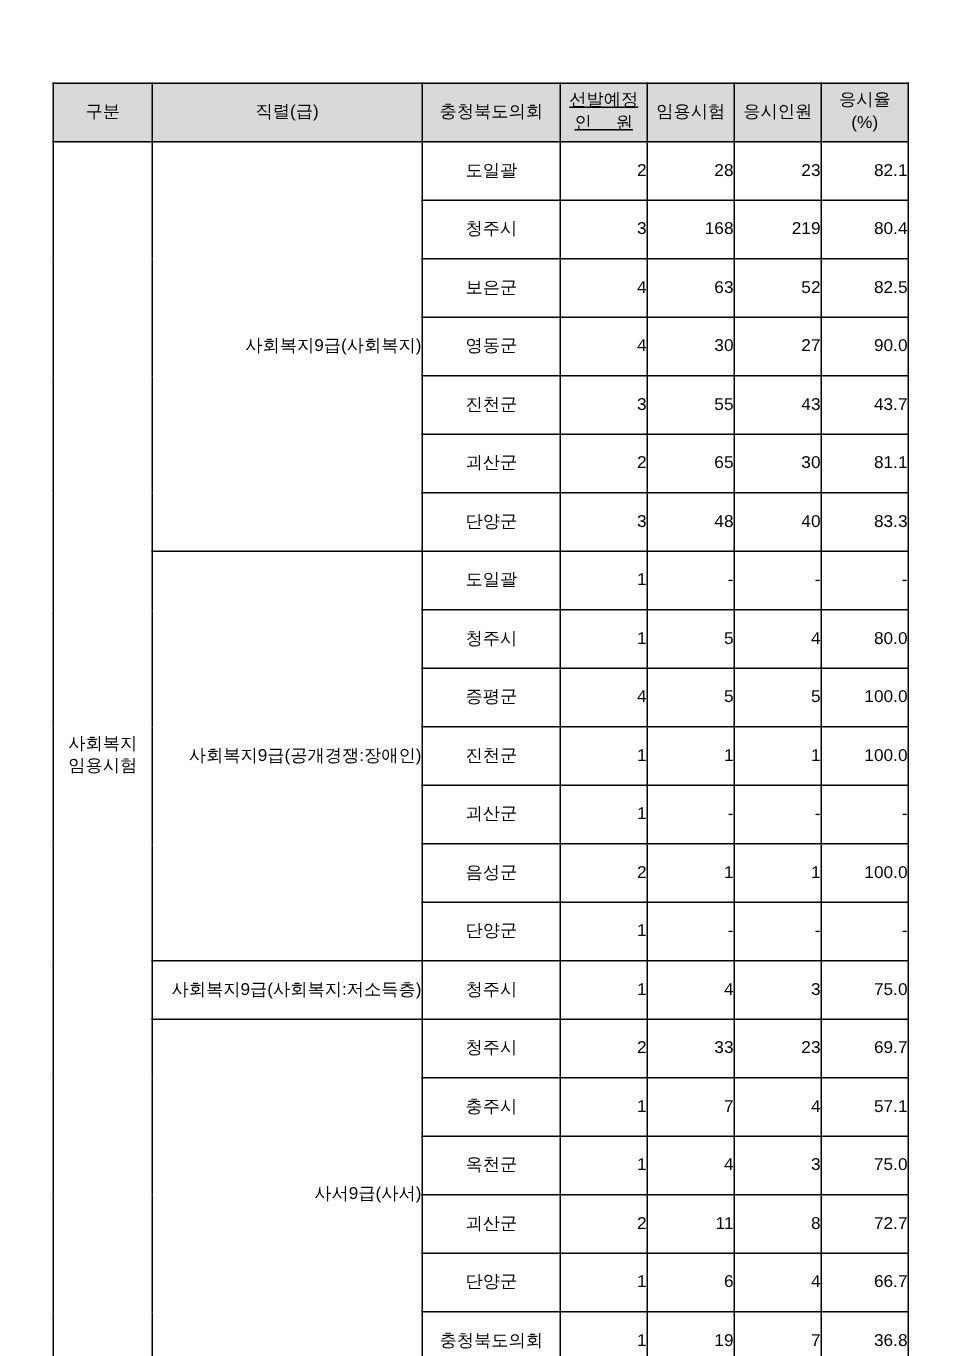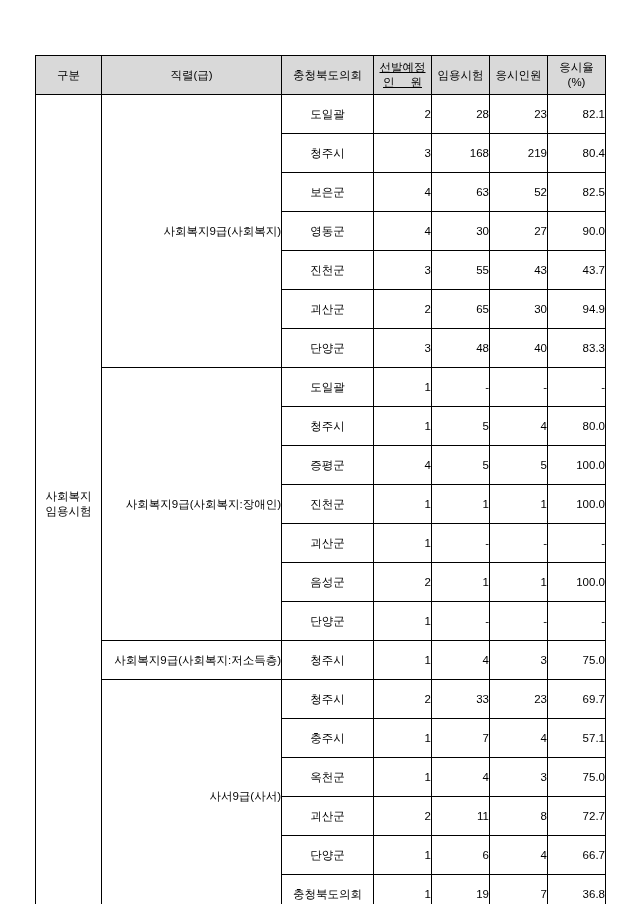--- a/index.html
+++ b/index.html
@@ -146,32 +146,32 @@
         <td class="cell-num">3</td>
         <td class="cell-num">55</td>
         <td class="cell-num">43</td>
         <td class="cell-num">43.7</td>
       </tr>
       <tr>
         <td class="cell-center">괴산군</td>
         <td class="cell-num">2</td>
         <td class="cell-num">65</td>
         <td class="cell-num">30</td>
-        <td class="cell-num">94.9</td>
+        <td class="cell-num">81.1</td>
       </tr>
       <tr>
         <td class="cell-center">단양군</td>
         <td class="cell-num">3</td>
         <td class="cell-num">48</td>
         <td class="cell-num">40</td>
         <td class="cell-num">83.3</td>
       </tr>
 
       <tr>
-        <td class="cell-series" rowspan="7">사회복지9급(사회복지:장애인)</td>
+        <td class="cell-series" rowspan="7">사회복지9급(공개경쟁:장애인)</td>
         <td class="cell-center">도일괄</td>
         <td class="cell-num">1</td>
         <td class="cell-num">-</td>
         <td class="cell-num">-</td>
         <td class="cell-num">-</td>
       </tr>
       <tr>
         <td class="cell-center">청주시</td>
         <td class="cell-num">1</td>
         <td class="cell-num">5</td>

